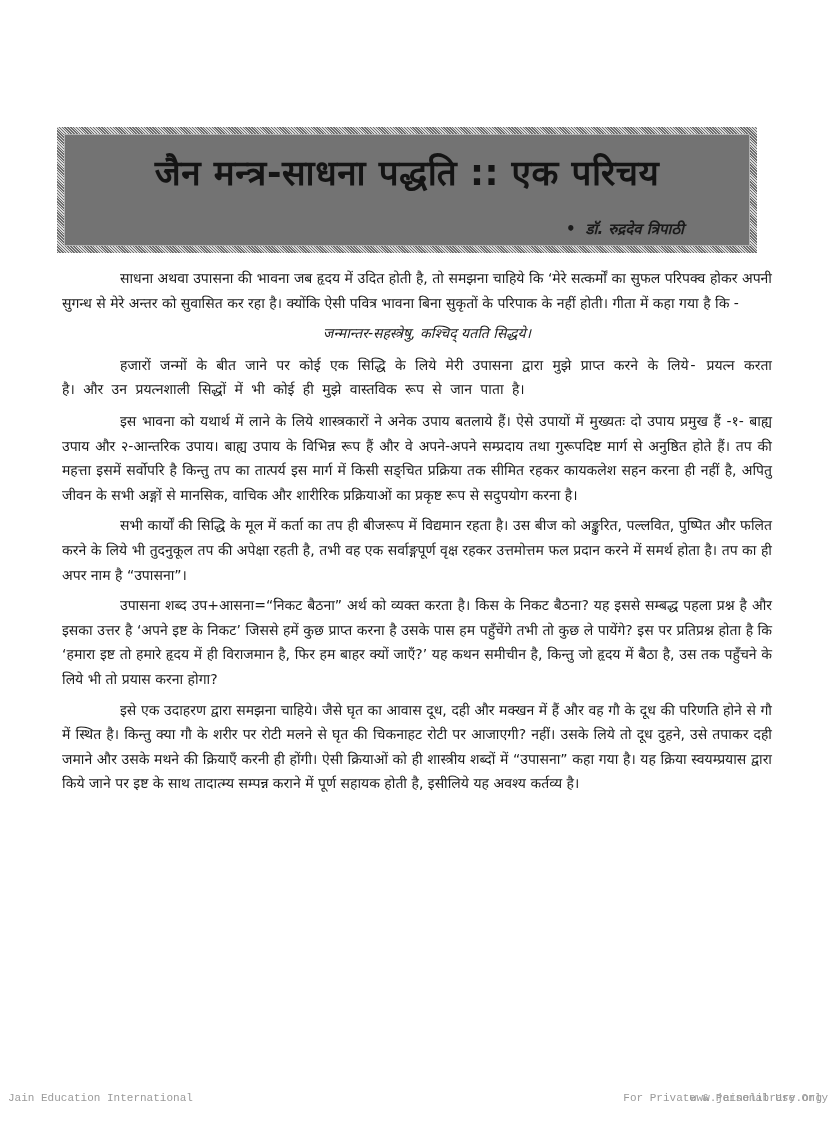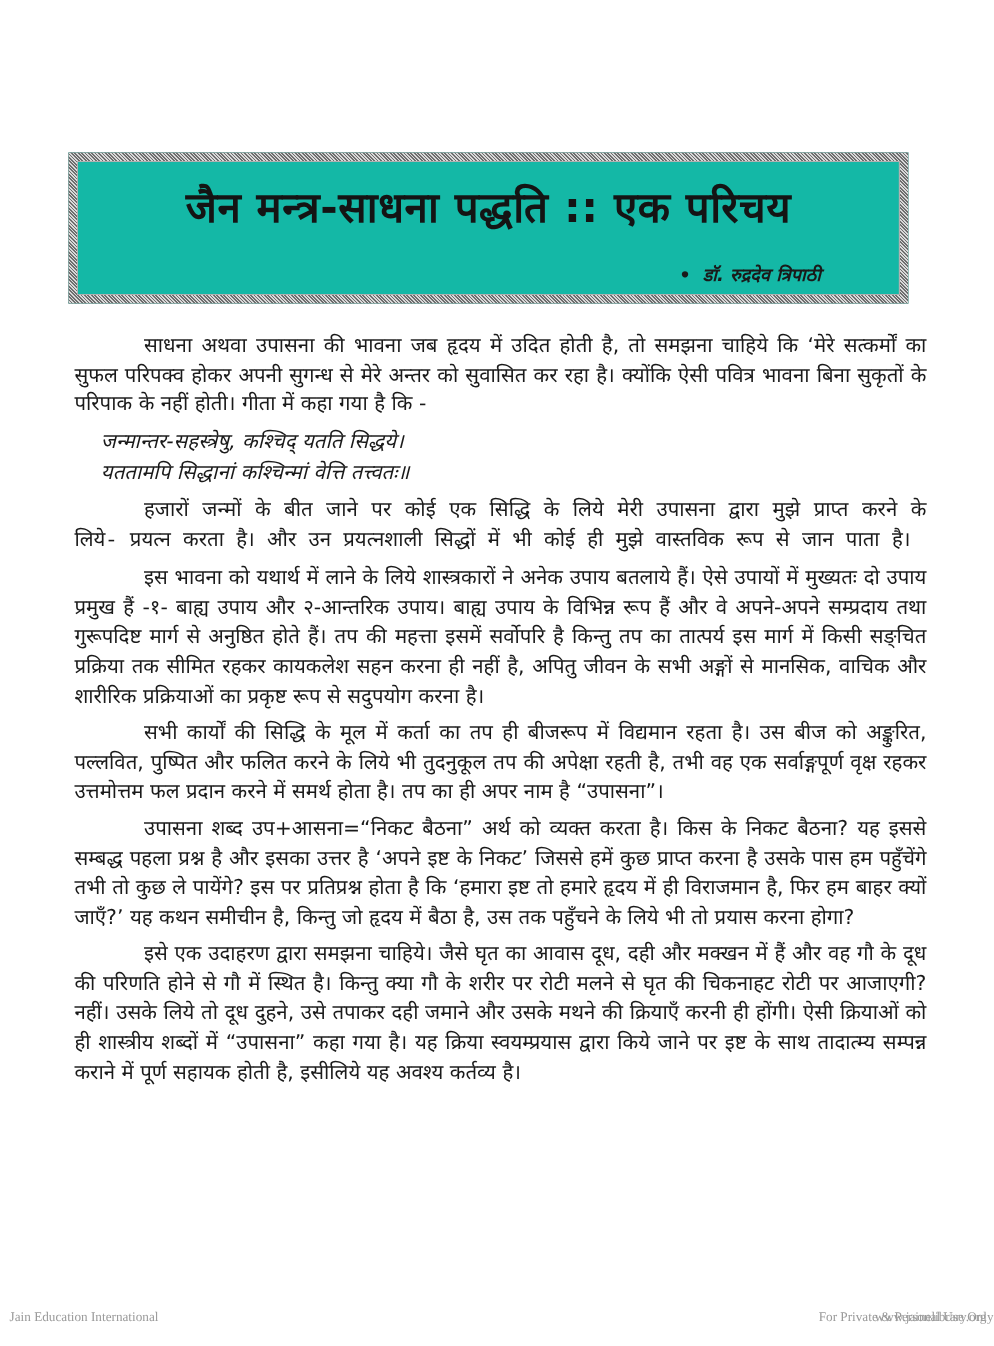--- a/index.html
+++ b/index.html
@@ -15,21 +15,21 @@
       font-family: "DejaVu Sans", sans-serif;
       color: #1a1a1a;
     }
     .title-box {
       position: absolute;
       left: 57px;
       top: 127px;
       width: 686px;
       height: 112px;
       border: 7px solid #8a8a8a;
-      background: #14b8a6;
+      background: #737373;
       box-shadow: inset 0 0 0 1px #b0b0b0;
       text-decoration: underline;
     }
     .title-box::before {
       content: "";
       position: absolute;
       left: -7px; top: -7px; right: -7px; bottom: -7px;
       border: 7px solid transparent;
       background:
         repeating-linear-gradient(45deg, #6e6e6e 0 1px, #d8d8d8 1px 2px) border-box;
@@ -57,33 +57,33 @@
       font-weight: bold;
       color: #1a1a1a;
     }
     .author .bullet {
       font-style: normal;
       margin-right: 10px;
     }
     .body-text {
       position: absolute;
       left: 62px;
-      top: 276px;
+      top: 266px;
       width: 710px;
-      font-size: 17px;
+      font-size: 14px;
       line-height: 24.6px;
       text-align: justify;
     }
     .body-text p {
       margin: 0 0 6px 0;
       text-indent: 58px;
     }
     .body-text p.quote {
       text-indent: 0;
-      text-align: left;
+      text-align: center;
       font-style: italic;
       margin: 2px;
       padding-left: 20px;
     }
     .body-text p.after-quote {
       margin-top: 8px;
       font-family: Liberation Mono, monospace;
     }
     .page-number {
       position: absolute;
@@ -91,42 +91,41 @@
       right: 0;
       top: 1121px;
       text-align: center;
       font-size: 14px;
       font-weight: bold;
       color: #1a1a1a;
     }
     .footer {
       position: absolute;
       top: 1092px;
-      font-family: Liberation Serif, serif;
+      font-family: Liberation Mono, monospace;
       font-size: 11px;
       color: #9a9a9a;
     }
     .footer.left { left: 8px; }
     .footer.center { left: 0; right: 0; text-align: right; }
     .footer.right { right: 6px; }
   </style>
 </head>
 <body>
 
 <div class="title-box">
   <div class="title">जैन मन्त्र-साधना पद्धति :: एक परिचय</div>
   <div class="author">
     <span class="bullet">•</span><span>डॉ. रुद्रदेव त्रिपाठी</span>
   </div>
 </div>
 
 <div class="body-text">
   <p>साधना अथवा उपासना की भावना जब हृदय में उदित होती है, तो समझना चाहिये कि ‘मेरे सत्कर्मों का सुफल परिपक्व होकर अपनी सुगन्ध से मेरे अन्तर को सुवासित कर रहा है। क्योंकि ऐसी पवित्र भावना बिना सुकृतों के परिपाक के नहीं होती। गीता में कहा गया है कि -</p>
   <p class="quote">जन्मान्तर-सहस्त्रेषु, कश्चिद् यतति सिद्धये।</p>
-  <p class="quote">यततामपि सिद्धानां कश्चिन्मां वेत्ति तत्त्वतः॥</p>
   <p class="after-quote">हजारों जन्मों के बीत जाने पर कोई एक सिद्धि के लिये मेरी उपासना द्वारा मुझे प्राप्त करने के लिये- प्रयत्न करता है। और उन प्रयत्नशाली सिद्धों में भी कोई ही मुझे वास्तविक रूप से जान पाता है।</p>
   <p>इस भावना को यथार्थ में लाने के लिये शास्त्रकारों ने अनेक उपाय बतलाये हैं। ऐसे उपायों में मुख्यतः दो उपाय प्रमुख हैं -१- बाह्य उपाय और २-आन्तरिक उपाय। बाह्य उपाय के विभिन्न रूप हैं और वे अपने-अपने सम्प्रदाय तथा गुरूपदिष्ट मार्ग से अनुष्ठित होते हैं। तप की महत्ता इसमें सर्वोपरि है किन्तु तप का तात्पर्य इस मार्ग में किसी सङ्चित प्रक्रिया तक सीमित रहकर कायकलेश सहन करना ही नहीं है, अपितु जीवन के सभी अङ्गों से मानसिक, वाचिक और शारीरिक प्रक्रियाओं का प्रकृष्ट रूप से सदुपयोग करना है।</p>
   <p>सभी कार्यों की सिद्धि के मूल में कर्ता का तप ही बीजरूप में विद्यमान रहता है। उस बीज को अङ्कुरित, पल्लवित, पुष्पित और फलित करने के लिये भी तुदनुकूल तप की अपेक्षा रहती है, तभी वह एक सर्वाङ्गपूर्ण वृक्ष रहकर उत्तमोत्तम फल प्रदान करने में समर्थ होता है। तप का ही अपर नाम है “उपासना”।</p>
   <p>उपासना शब्द उप+आसना=“निकट बैठना” अर्थ को व्यक्त करता है। किस के निकट बैठना? यह इससे सम्बद्ध पहला प्रश्न है और इसका उत्तर है ‘अपने इष्ट के निकट’ जिससे हमें कुछ प्राप्त करना है उसके पास हम पहुँचेंगे तभी तो कुछ ले पायेंगे? इस पर प्रतिप्रश्न होता है कि ‘हमारा इष्ट तो हमारे हृदय में ही विराजमान है, फिर हम बाहर क्यों जाएँ?’ यह कथन समीचीन है, किन्तु जो हृदय में बैठा है, उस तक पहुँचने के लिये भी तो प्रयास करना होगा?</p>
   <p>इसे एक उदाहरण द्वारा समझना चाहिये। जैसे घृत का आवास दूध, दही और मक्खन में हैं और वह गौ के दूध की परिणति होने से गौ में स्थित है। किन्तु क्या गौ के शरीर पर रोटी मलने से घृत  की चिकनाहट रोटी पर आजाएगी? नहीं। उसके लिये तो दूध दुहने, उसे तपाकर दही जमाने और उसके मथने की क्रियाएँ करनी ही होंगी। ऐसी क्रियाओं को ही शास्त्रीय शब्दों में “उपासना” कहा गया है। यह क्रिया स्वयम्प्रयास द्वारा किये जाने पर इष्ट के साथ तादात्म्य सम्पन्न कराने में पूर्ण सहायक होती है, इसीलिये यह अवश्य कर्तव्य है।</p>
 </div>
 
 <div class="page-number">(१०४)</div>
 
 <div class="footer left">Jain Education International</div>

